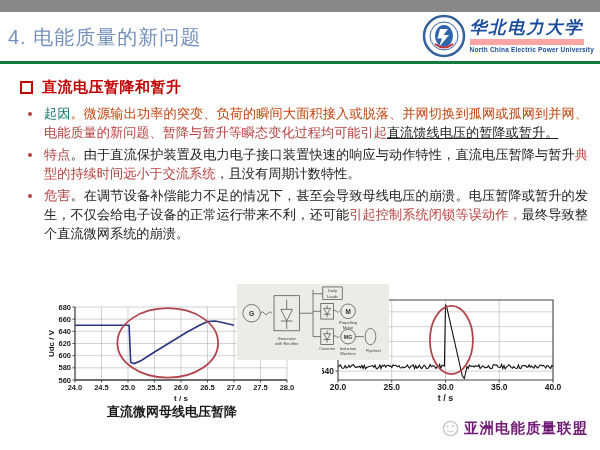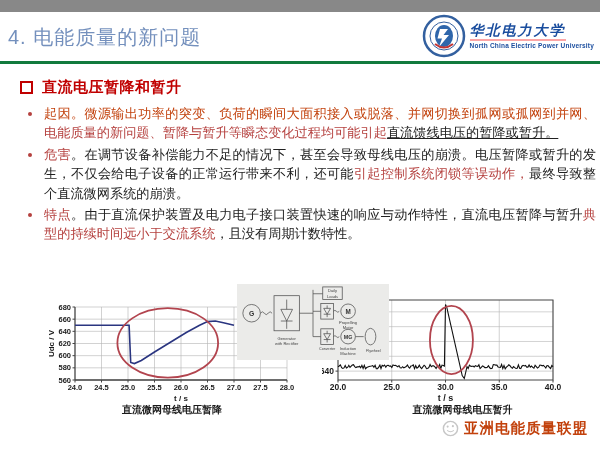--- a/index.html
+++ b/index.html
@@ -5,44 +5,44 @@
   html,body{margin:0;padding:0;background:#888;}
   .slide{position:relative;width:600px;height:450px;background:#ffffff;overflow:hidden;
          font-family:"Liberation Sans",sans-serif;margin:12px auto;}
   
   .hdr-title{position:absolute;left:8px;top:12px;font-size:20px;font-weight:500;
              color:#7490bd;letter-spacing:1px;}
   .hdr-divider{position:absolute;left:0;right:0;top:49px;height:3px;background:#117a3d;}
   .logo{position:absolute;right:6px;top:2px;display:flex;align-items:center;gap:4px;}
   .logo-txt{display:flex;flex-direction:column;align-items:flex-start;}
   .logo-cn{font-family:"Liberation Serif",serif;font-style:italic;font-weight:bold;
-           font-size:14px;letter-spacing:2px;color:#1a4d9e;border-bottom:2px solid #fca5a5;
+           font-size:17px;letter-spacing:2px;color:#1a4d9e;border-bottom:6px solid #fca5a5;
            padding-bottom:1px;line-height:1.1;}
   .logo-en{font-size:6.5px;font-weight:bold;color:#1a4d9e;margin-top:1px;letter-spacing:.2px;}
   
-  .content{position:absolute;left:20px;right:4px;top:66px;}
+  .content{position:absolute;left:20px;right:12px;top:66px;}
   .sec-row{display:flex;align-items:center;gap:9px;}
   .sec-sq{width:9px;height:9px;border:2.5px solid #c00000;flex:0 0 auto;}
   .sec-title{font-size:15px;font-weight:bold;color:#c00000;letter-spacing:.5px;}
   ul.bullets{list-style:none;margin:7px 0 0 0;padding:0;}
   ul.bullets li{position:relative;padding-left:24px;font-size:13.2px;line-height:19.4px;
                 text-align:justify;margin-bottom:2px;color:#212121;}
   .dot{position:absolute;left:8px;top:8px;width:4px;height:4px;border-radius:50%;background:#b5413f;}
   
   .fig-svg{position:absolute;}
   #chart-left{left:46px;top:288px;}
   #chart-right{left:322px;top:283px;}
   .diagram{position:absolute;left:237px;top:272px;width:152px;height:76px;background:#ebebe9;}
-  .caption{position:absolute;font-size:10px;font-weight:bold;color:#1a1a1a;text-align:center;}
+  .caption{position:absolute;font-size:13px;font-weight:bold;color:#1a1a1a;text-align:center;}
   #cap-left{left:46px;top:391px;width:252px;}
   #cap-right{left:340px;top:391px;width:245px;}
   svg{font-family:"Liberation Sans",sans-serif;}
   
   .watermark{position:absolute;right:12px;top:407px;display:flex;align-items:center;gap:4px;
-             color:#c2410c;font-size:14.5px;font-weight:bold;letter-spacing:1px;}
+             color:#701a75;font-size:14.5px;font-weight:bold;letter-spacing:1px;}
 </style>
 </head>
 <body>
 
 <div class="slide">
 
   <div class="hdr-title">4. 电能质量的新问题</div>
   <div class="logo">
     <svg width="44" height="44" viewBox="0 0 44 44">
       <circle cx="22" cy="22" r="20" fill="#ffffff" stroke="#33609f" stroke-width="2.5"></circle>
@@ -59,29 +59,29 @@
   <div class="hdr-divider"></div>
 
   <div class="content">
     <div class="sec-row">
       <span class="sec-sq"></span>
       <span class="sec-title" style="color: rgb(192, 0, 0);">直流电压暂降和暂升</span>
     </div>
     <ul class="bullets">
       <li>
         <span class="dot"></span>
-        <span style="color: #c2410c;">起因</span><span style="color: #c2410c;">。微源输出功率的突变、负荷的瞬间大面积接入或脱落、并网切换到孤网或孤网到并网、</span><span style="color: rgb(181, 65, 63);">电能质量的新问题、暂降与暂升等瞬态变化过程均可能引起</span><span style="color: rgb(33, 33, 33); text-decoration: underline;">直流馈线电压的暂降或暂升。</span>
+        <span style="color: #0f766e;">起因</span><span style="color: #c2410c;">。微源输出功率的突变、负荷的瞬间大面积接入或脱落、并网切换到孤网或孤网到并网、</span><span style="color: rgb(181, 65, 63);">电能质量的新问题、暂降与暂升等瞬态变化过程均可能引起</span><span style="color: rgb(33, 33, 33); text-decoration: underline;">直流馈线电压的暂降或暂升。</span>
+      </li>
+      <li>
+        <span class="dot"></span>
+        <span style="color: rgb(181, 65, 63);">特点</span><span style="color: rgb(33, 33, 33);">。由于直流保护装置及电力电子接口装置快速的响应与动作特性，直流电压暂降与暂升</span><span style="color: rgb(181, 65, 63);">典型的持续时间远小于交流系统</span><span style="color: rgb(33, 33, 33);">，且没有周期计数特性。</span>
       </li>
       <li>
         <span class="dot"></span>
         <span style="color: rgb(181, 65, 63);">危害</span><span style="color: rgb(33, 33, 33);">。在调节设备补偿能力不足的情况下，甚至会导致母线电压的崩溃。电压暂降或暂升的发生，不仅会给电子设备的正常运行带来不利，还可能</span><span style="color: rgb(181, 65, 63);">引起控制系统闭锁等误动作，</span><span style="color: rgb(33, 33, 33);">最终导致整个直流微网系统的崩溃。</span>
-      </li>
-      <li>
-        <span class="dot"></span>
-        <span style="color: rgb(181, 65, 63);">特点</span><span style="color: rgb(33, 33, 33);">。由于直流保护装置及电力电子接口装置快速的响应与动作特性，直流电压暂降与暂升</span><span style="color: rgb(181, 65, 63);">典型的持续时间远小于交流系统</span><span style="color: rgb(33, 33, 33);">，且没有周期计数特性。</span>
       </li>
     </ul>
   </div>
 
   <svg id="chart-left" class="fig-svg" width="252" height="110">
       <line x1="29" y1="7" x2="29" y2="80" stroke="#b4b4b4" stroke-width="0.6"></line>
       <line x1="55.5" y1="7" x2="55.5" y2="80" stroke="#b4b4b4" stroke-width="0.6"></line>
       <line x1="82" y1="7" x2="82" y2="80" stroke="#b4b4b4" stroke-width="0.6"></line>
       <line x1="108.5" y1="7" x2="108.5" y2="80" stroke="#b4b4b4" stroke-width="0.6"></line>
       <line x1="135" y1="7" x2="135" y2="80" stroke="#b4b4b4" stroke-width="0.6"></line>
@@ -210,21 +210,20 @@
         <text x="112" y="46.5">Motor</text>
         <text x="112" y="67.5">Induction</text>
         <text x="112" y="72.5">Machine</text>
         <text x="90.5" y="67.5" font-size="3.8">Converter</text>
         <text x="138" y="69.5" font-size="3.8">Flywheel</text>
       </g>
     </svg>
   </div>
 
   <div id="cap-left" class="caption">直流微网母线电压暂降</div>
-  <div id="cap-right" class="caption">直流微网母线电压暂升</div>
 
   <div class="watermark">
     <svg width="19" height="19" viewBox="0 0 20 20">
       <circle cx="10" cy="10" r="7.5" stroke="#c6c6c6" stroke-width="1.5" fill="none"></circle>
       <circle cx="7" cy="8" r="1.1" fill="#c6c6c6"></circle>
       <circle cx="12.5" cy="7.5" r="1.1" fill="#c6c6c6"></circle>
       <path d="M6.5 12 q3.5 2.8 7 0" stroke="#c6c6c6" stroke-width="1.2" fill="none"></path>
     </svg>
     <span>亚洲电能质量联盟</span>
   </div>

